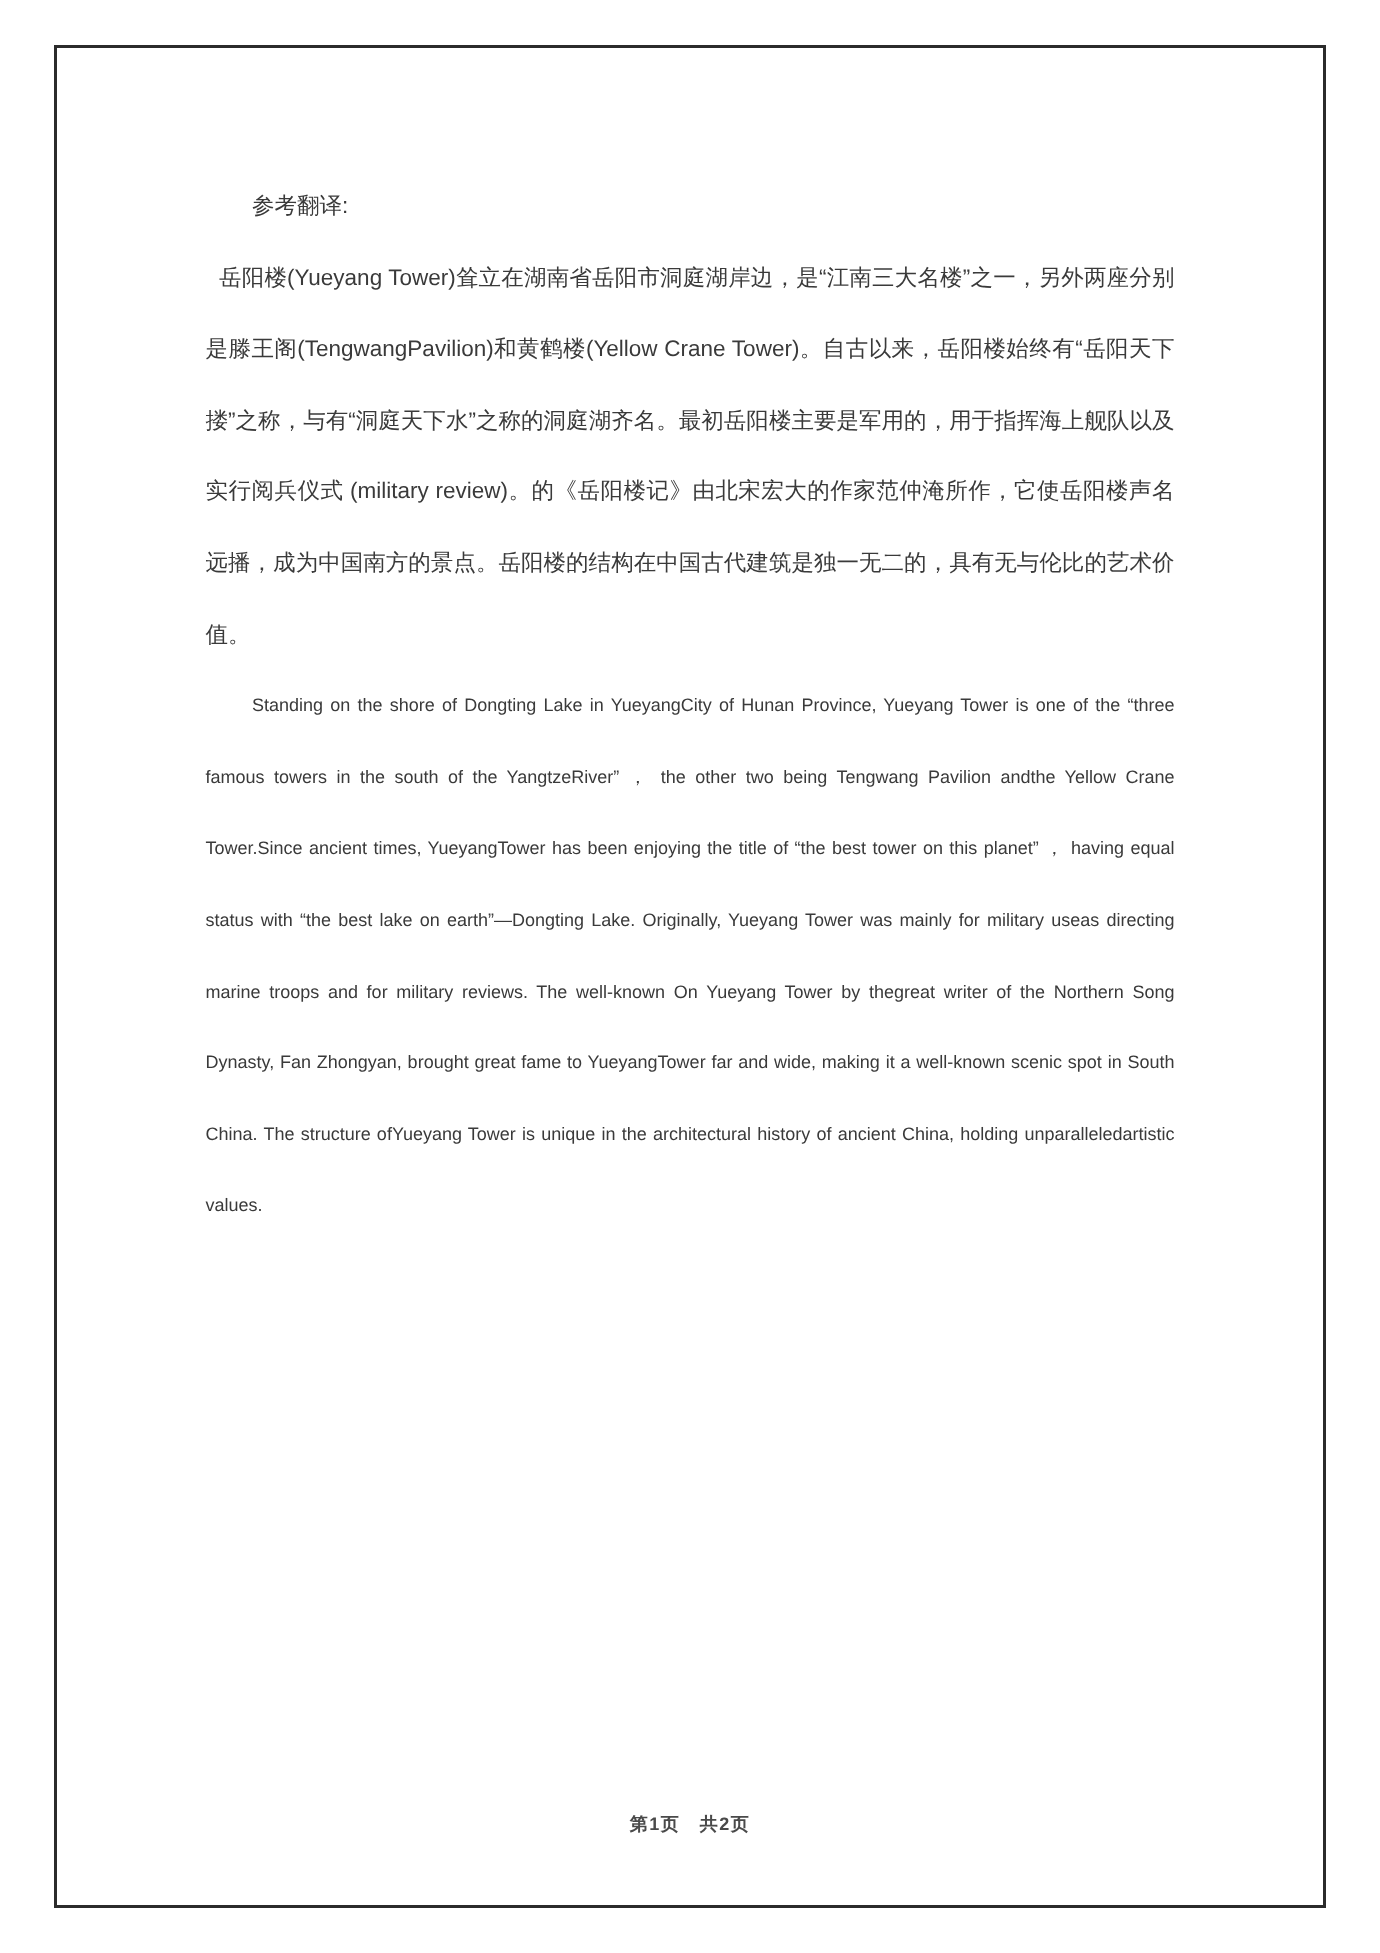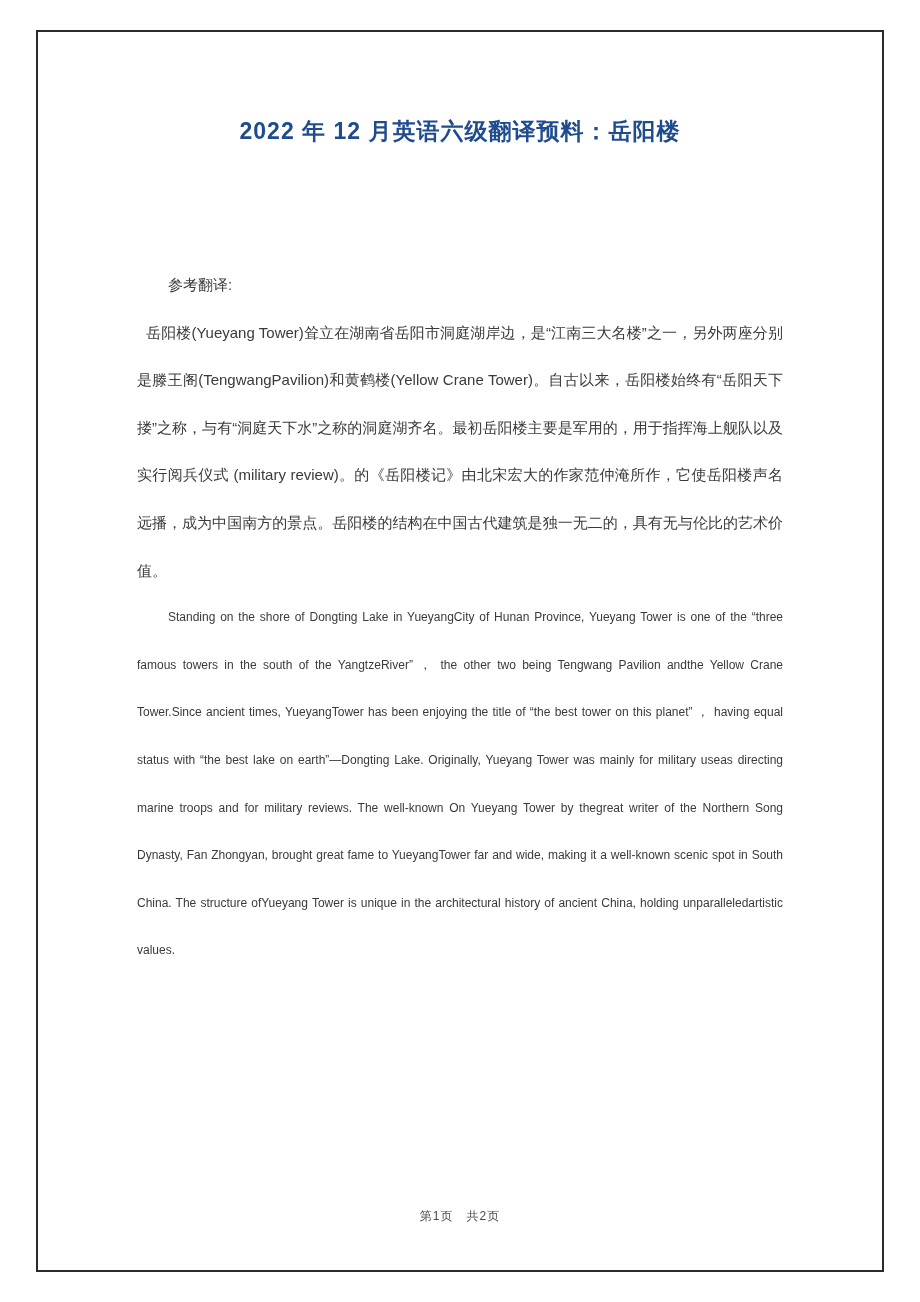--- a/index.html
+++ b/index.html
@@ -58,30 +58,30 @@
   .para.english{ font-size:12px; }
   .footer{
     position:absolute;
     left:0;
     right:0;
     top:1208px;
     text-align:center;
     font-size:12px;
     color:var(--footer-color);
     letter-spacing:1px;
+    font-weight:bold;
   }
 </style>
 </head>
 <body>
 
 <div class="page">
   <div class="page-border"></div>
 
   <div class="content">
-    <h1 class="doc-title">2022 年 12 月英语六级翻译预料：岳阳楼</h1>
 
     <div class="body-text">
 
       <p class="para indent-2em">参考翻译:</p>
 
       <p class="para indent-half">岳阳楼(Yueyang Tower)耸立在湖南省岳阳市洞庭湖岸边，是“江南三大名楼”之一，另外两座分别是滕王阁(TengwangPavilion)和黄鹤楼(Yellow Crane Tower)。自古以来，岳阳楼始终有“岳阳天下搂”之称，与有“洞庭天下水”之称的洞庭湖齐名。最初岳阳楼主要是军用的，用于指挥海上舰队以及实行阅兵仪式 (military review)。的《岳阳楼记》由北宋宏大的作家范仲淹所作，它使岳阳楼声名远播，成为中国南方的景点。岳阳楼的结构在中国古代建筑是独一无二的，具有无与伦比的艺术价值。</p>
 
       <p class="para indent-2em english">Standing on the shore of Dongting Lake in YueyangCity of Hunan Province, Yueyang Tower is one of the “three famous towers in the south of the YangtzeRiver” ， the other two being Tengwang Pavilion andthe Yellow Crane Tower.Since ancient times, YueyangTower has been enjoying the title of “the best tower on this planet” ， having equal status with “the best lake on earth”—Dongting Lake. Originally, Yueyang Tower was mainly for military useas directing marine troops and for military reviews. The well-known On Yueyang Tower by thegreat writer of the Northern Song Dynasty, Fan Zhongyan, brought great fame to YueyangTower far and wide, making it a well-known scenic spot in South China. The structure ofYueyang Tower is unique in the architectural history of ancient China, holding unparalleledartistic values.</p>
     </div>
   </div>

